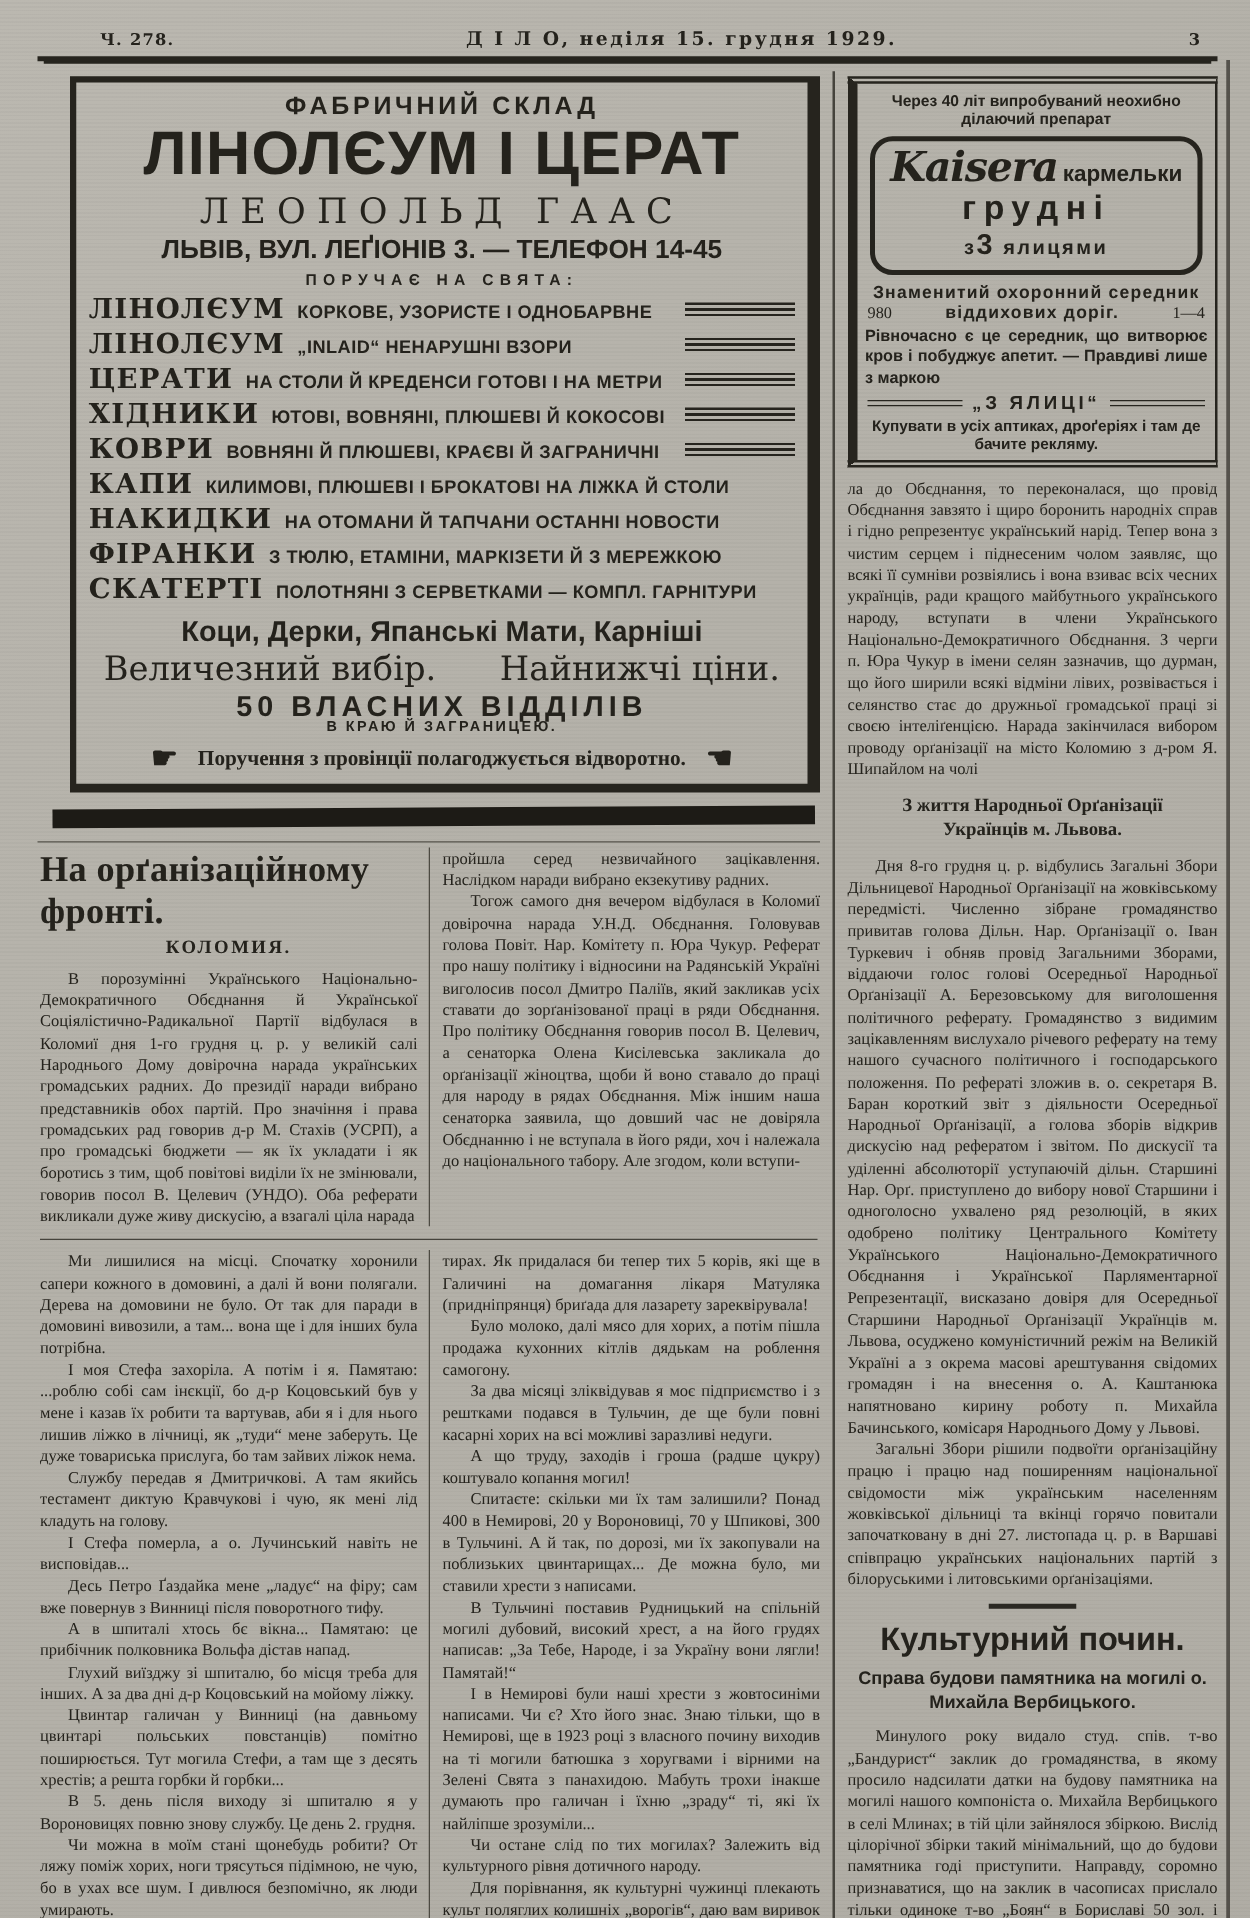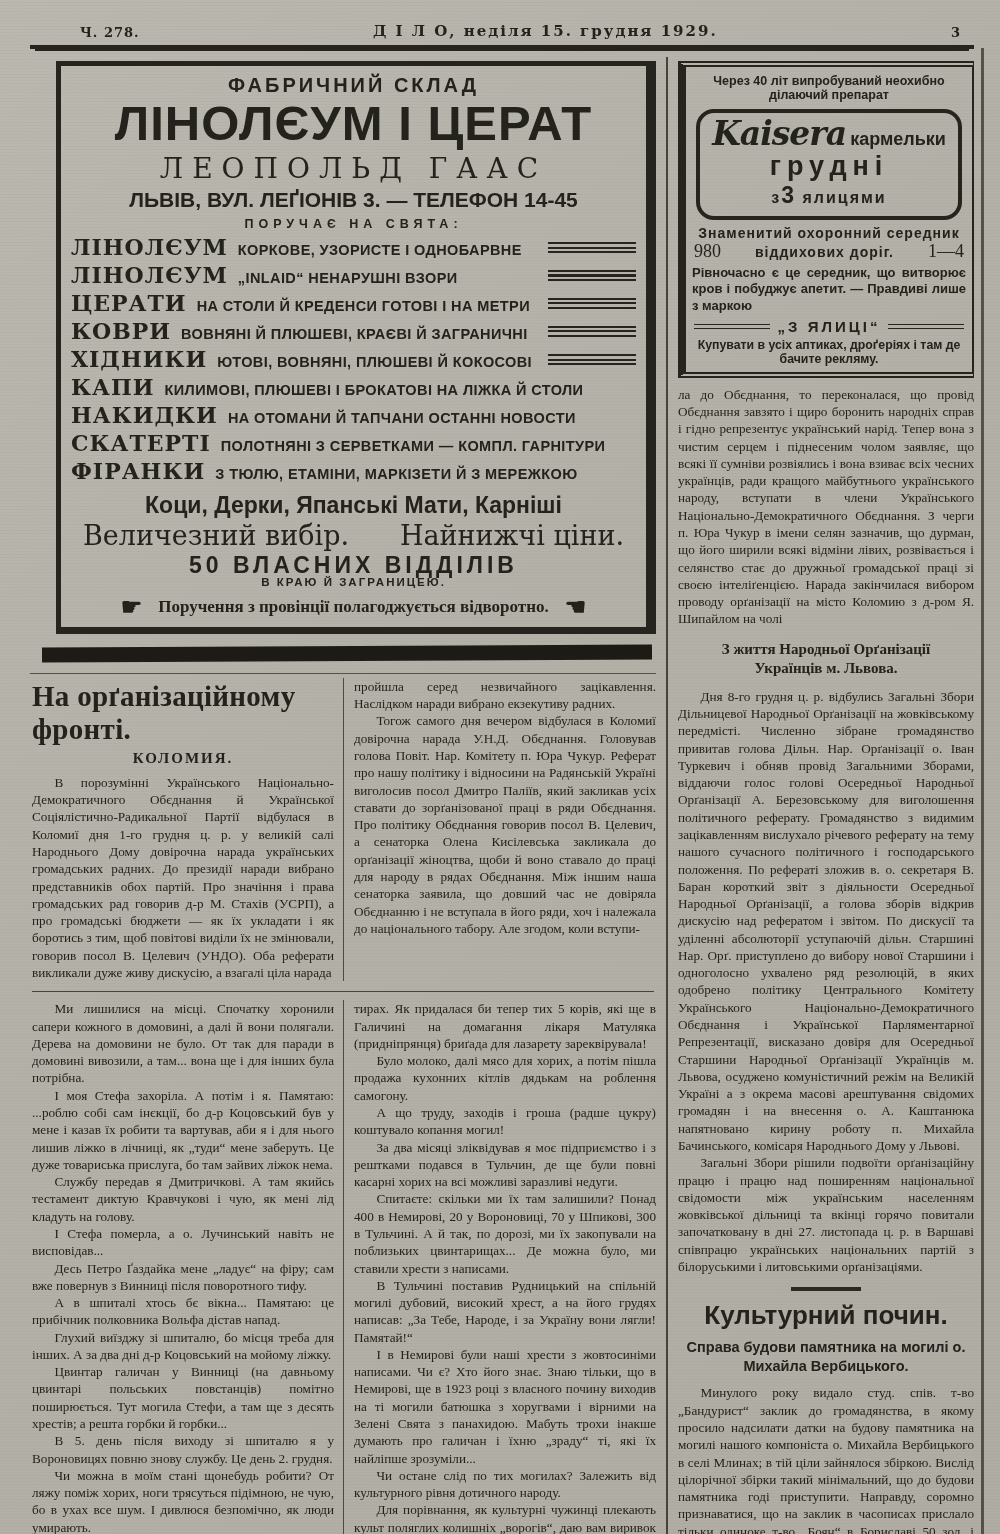--- a/index.html
+++ b/index.html
@@ -71,21 +71,21 @@
     border-left:8px solid #26241e; border-right:2px solid #26241e; padding:7px 6px 6px; text-align:center; }
   .k-top { font-family:"Liberation Sans",sans-serif; font-weight:bold; font-size:12.5px; }
   .k-logo { width:242px; margin:7px auto 5px; border:4px solid #26241e; border-radius:18px; padding:4px 8px 7px; }
   .k-brand { font-family:"DejaVu Serif",serif; font-style:italic; font-weight:bold; font-size:33px; letter-spacing:-1px; line-height:1; }
   .k-karmelky { font-family:"Liberation Sans",sans-serif; font-weight:bold; font-size:18px; }
   .k-hrudni { font-family:"Liberation Sans",sans-serif; font-weight:bold; font-size:27px; letter-spacing:6px; margin-top:1px;text-align:center; }
   .k-yal { font-family:"Liberation Sans",sans-serif; font-weight:bold; font-size:16px; letter-spacing:2px; }
   .k-yal .k3 { font-size:23px; }
   .k-line1 { font-family:"Liberation Sans",sans-serif; font-weight:bold; font-size:14px; letter-spacing:1px; }
   .k-numrow { display:flex; justify-content:space-between; align-items:baseline; padding:0 2px; }
-  .k-numrow .num { font-size:18px; font-weight:normal; }
+  .k-numrow .num { font-size:13px; font-weight:normal; }
   .k-line2 { font-family:"Liberation Sans",sans-serif; font-weight:bold; font-size:14px; letter-spacing:1px; }
   .k-body { font-family:"Liberation Sans",sans-serif; font-weight:bold; font-size:13px; text-align:justify; margin-top:3px; line-height:1.25; }
   .k-zrow { display:flex; align-items:center; gap:8px; margin:4px 2px 3px; }
   .k-dline { flex:1; height:5px; border-top:1.5px solid #26241e; border-bottom:1.5px solid #26241e; box-sizing:border-box; }
   .k-z { font-family:"Liberation Sans",sans-serif; font-weight:bold; font-size:15px; letter-spacing:3px; white-space:nowrap; }
   .k-footer { font-family:"Liberation Sans",sans-serif; font-weight:bold; font-size:12.3px; }
 
   .rc-h3 { text-align:center; font-size:15px; font-weight:bold; margin:12px 8px 9px; line-height:1.3; }
   .rc-kp { text-align:center; font-family:"Liberation Sans",sans-serif; font-weight:bold; font-size:26px; margin:9px 0 7px; }
   .rc-sub { text-align:center; font-family:"Liberation Sans",sans-serif; font-weight:bold; font-size:14.5px; margin:0 4px 9px; line-height:1.3; }
@@ -122,44 +122,44 @@
             <span class="lead">ЛІНОЛЄУМ</span>
             <span class="rest">„INLAID“ НЕНАРУШНІ ВЗОРИ</span>
             <span class="eq"></span>
           </div>
           <div class="ad-row">
             <span class="lead">ЦЕРАТИ</span>
             <span class="rest">НА СТОЛИ Й КРЕДЕНСИ ГОТОВІ І НА МЕТРИ</span>
             <span class="eq"></span>
           </div>
           <div class="ad-row">
+            <span class="lead">ХІДНИКИ</span>
+            <span class="rest">ЮТОВІ, ВОВНЯНІ, ПЛЮШЕВІ Й КОКОСОВІ</span>
+            <span class="eq"></span>
+          </div>
+          <div class="ad-row">
             <span class="lead">КОВРИ</span>
             <span class="rest">ВОВНЯНІ Й ПЛЮШЕВІ, КРАЄВІ Й ЗАГРАНИЧНІ</span>
             <span class="eq"></span>
           </div>
           <div class="ad-row">
-            <span class="lead">ХІДНИКИ</span>
-            <span class="rest">ЮТОВІ, ВОВНЯНІ, ПЛЮШЕВІ Й КОКОСОВІ</span>
-            <span class="eq"></span>
-          </div>
-          <div class="ad-row">
             <span class="lead">КАПИ</span>
             <span class="rest">КИЛИМОВІ, ПЛЮШЕВІ І БРОКАТОВІ НА ЛІЖКА Й СТОЛИ</span>
           </div>
           <div class="ad-row">
             <span class="lead">НАКИДКИ</span>
             <span class="rest">НА ОТОМАНИ Й ТАПЧАНИ ОСТАННІ НОВОСТИ</span>
           </div>
           <div class="ad-row">
+            <span class="lead">ФІРАНКИ</span>
+            <span class="rest">З ТЮЛЮ, ЕТАМІНИ, МАРКІЗЕТИ Й З МЕРЕЖКОЮ</span>
+          </div>
+          <div class="ad-row">
             <span class="lead">СКАТЕРТІ</span>
             <span class="rest">ПОЛОТНЯНІ З СЕРВЕТКАМИ — КОМПЛ. ГАРНІТУРИ</span>
-          </div>
-          <div class="ad-row">
-            <span class="lead">ФІРАНКИ</span>
-            <span class="rest">З ТЮЛЮ, ЕТАМІНИ, МАРКІЗЕТИ Й З МЕРЕЖКОЮ</span>
           </div>
         </div>
         <div class="ad-brands">Коци, Дерки, Япанські Мати, Карніші</div>
         <div class="ad-choice">
           <span>Величезний вибір.</span>
           <span>Найнижчі ціни.</span>
         </div>
         <div class="ad-branches">50 ВЛАСНИХ ВІДДІЛІВ</div>
         <div class="ad-branches-sub">В КРАЮ Й ЗАГРАНИЦЕЮ.</div>
         <div class="ad-footer">
@@ -197,22 +197,22 @@
             <p class="para">А в шпиталі хтось бє вікна... Памятаю: це прибічник полковника Вольфа дістав напад.</p>
             <p class="para">Глухий виїзджу зі шпиталю, бо місця треба для інших. А за два дні д-р Коцовський на мойому ліжку.</p>
             <p class="para">Цвинтар галичан у Винниці (на давньому цвинтарі польських повстанців) помітно поширюється. Тут могила Стефи, а там ще з десять хрестів; а решта горбки й горбки...</p>
             <p class="para">В 5. день після виходу зі шпиталю я у Вороновицях повню знову службу. Це день 2. грудня.</p>
             <p class="para">Чи можна в моїм стані щонебудь робити? От ляжу поміж хорих, ноги трясуться підімною, не чую, бо в ухах все шум. І дивлюся безпомічно, як люди умирають.</p>
           </div>
         <div class="mem-col2">
           <div class="cont">
               <p class="para">тирах. Як придалася би тепер тих 5 корів, які ще в Галичині на домагання лікаря Матуляка (придніпрянця) бриґада для лазарету зареквірувала!</p>
               <p class="para">Було молоко, далі мясо для хорих, а потім пішла продажа кухонних кітлів дядькам на роблення самогону.</p>
+              <p class="para">За два місяці зліквідував я моє підприємство і з рештками подався в Тульчин, де ще були повні касарні хорих на всі можливі заразливі недуги.</p>
               <p class="para">А що труду, заходів і гроша (радше цукру) коштувало копання могил!</p>
-              <p class="para">За два місяці зліквідував я моє підприємство і з рештками подався в Тульчин, де ще були повні касарні хорих на всі можливі заразливі недуги.</p>
               <p class="para">Спитаєте: скільки ми їх там залишили? Понад 400 в Немирові, 20 у Вороновиці, 70 у Шпикові, 300 в Тульчині. А й так, по дорозі, ми їх закопували на поблизьких цвинтарищах... Де можна було, ми ставили хрести з написами.</p>
               <p class="para">В Тульчині поставив Рудницький на спільній могилі дубовий, високий хрест, а на його грудях написав: „За Тебе, Народе, і за Україну вони лягли! Памятай!“</p>
               <p class="para">І в Немирові були наші хрести з жовтосиніми написами. Чи є? Хто його знає. Знаю тільки, що в Немирові, ще в 1923 році з власного почину виходив на ті могили батюшка з хоругвами і вірними на Зелені Свята з панахидою. Мабуть трохи інакше думають про галичан і їхню „зраду“ ті, які їх найліпше зрозуміли...</p>
               <p class="para">Чи остане слід по тих могилах? Залежить від культурного рівня дотичного народу.</p>
               <p class="para">Для порівнання, як культурні чужинці плекають культ поляглих колишніх „ворогів“, даю вам виривок з листа: „На задушки ходила я зі школою на салдацький цвинтар. Який там порядок! Всі могили упорядковані і понаписувані назвища. Там напевно є багато українців, бо я читала: Іван Борис, Стефан Кручок і т. д. Ми сипали на могили цвіти. Потім клали на них вінки. Якісь дві пані говорили промову. Їх мати прислала аж з Італії, щоби поклали вінок на могилу брата. Жовнірська музика грала і співав хор“...</p>
             </div>
 
         </div>
       </section>
 

